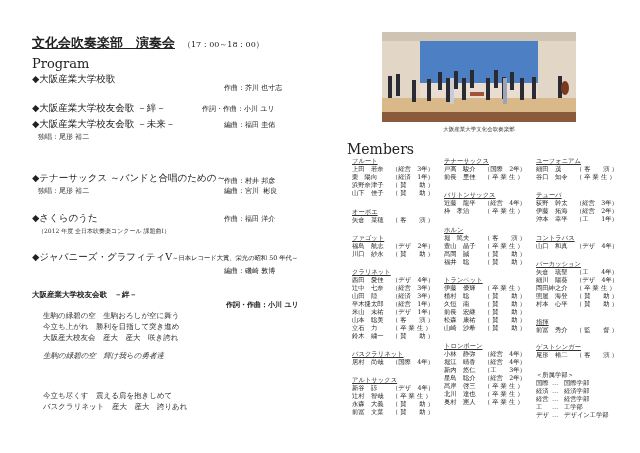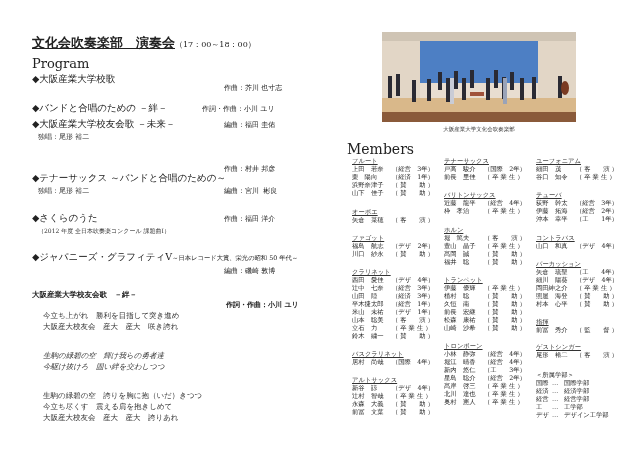--- a/index.html
+++ b/index.html
@@ -1,21 +1,21 @@
 <!DOCTYPE html>
 <html><head>
 <meta charset="utf-8">
 <style>
   html, body { margin:0; padding:0; background:#ffffff; }
   body { width:640px; height:453px; position:relative; overflow:hidden;
          font-family:"DejaVu Serif","Liberation Serif",serif; color:#222; }
   .abs { position:absolute; }
   .title { left:32px; top:34px; font-size:13px; font-weight:bold; white-space:nowrap; }
   .title .main { text-decoration:underline;margin-top:18px; }
-  .title .time { font-size:8px; font-weight:normal; margin-left:0; }
+  .title .time { font-size:8px; font-weight:normal; margin-left:8px; }
   .program-h { left:32px; top:56px; font-size:13px; }
   .song { font-size:9.5px; white-space:nowrap; }
   .credit { font-size:7px; white-space:nowrap; }
   .sub { font-size:7px; white-space:nowrap; color:#333; }
   .lyrics-title { left:32px; top:290px; font-size:7.5px; font-weight:bold; }
   .lyrics-credit { left:226px; top:300px; font-size:7px; font-weight:bold; }
   .stanza { left:43px; font-size:7.5px; line-height:11px; color:#333; }
   .photo { left:382px; top:32px; width:194px; height:90px; overflow:hidden; }
   .photo svg { display:block; }
   .caption { left:382px; width:194px; top:126px; font-size:5.5px; text-align:center; color:#333; }
@@ -30,53 +30,52 @@
 <body>
 
 <div class="abs title">
   <span class="main">文化会吹奏楽部　演奏会</span><span class="time">（17：00～18：00）</span>
 </div>
 <div class="abs program-h">Program</div>
 
 <div class="abs song" style="left:32px;top:73px;">◆大阪産業大学校歌</div>
 <div class="abs credit" style="left:224px;top:83px;">作曲：芥川 也寸志</div>
 
-<div class="abs song" style="left:32px;top:102px;">◆バンドと合唱のための －絆－</div>
+<div class="abs song" style="left:32px;top:102px;">◆大阪産業大学校友会歌 －絆－</div>
 <div class="abs credit" style="left:202px;top:104px;">作詞・作曲：小川 ユリ</div>
 
 <div class="abs song" style="left:32px;top:118px;">◆大阪産業大学校友会歌 －未来－</div>
 <div class="abs credit" style="left:224px;top:120px;">編曲：福田 圭佑</div>
 <div class="abs sub" style="left:38px;top:132px;">独唱：尾形 裕二</div>
 
 <div class="abs song" style="left:32px;top:172px;">◆テナーサックス ～バンドと合唱のための～</div>
-<div class="abs credit" style="left:224px;top:164px;">作曲：村井 邦彦</div>
+<div class="abs credit" style="left:224px;top:176px;">作曲：村井 邦彦</div>
 <div class="abs sub" style="left:38px;top:186px;">独唱：尾形 裕二</div>
 <div class="abs credit" style="left:224px;top:186px;font-family:Liberation Mono, monospace;">編曲：宮川 彬良</div>
 
 <div class="abs song" style="left:32px;top:212px;text-align:right;">◆さくらのうた</div>
 <div class="abs credit" style="left:224px;top:214px;">作曲：福田 洋介</div>
 <div class="abs sub" style="left:38px;top:227px;font-size:6px;">（2012 年度 全日本吹奏楽コンクール 課題曲Ⅰ）</div>
 
 <div class="abs song" style="left:32px;top:251px;"><span>◆ジャパニーズ・グラフィティⅤ</span><span style="font-size:6.3px;">～日本レコード大賞、栄光の昭和 50 年代～</span></div>
 <div class="abs credit" style="left:224px;top:266px;">編曲：磯崎 敦博</div>
 
 <div class="abs lyrics-title">大阪産業大学校友会歌　－絆－</div>
 <div class="abs lyrics-credit">作詞・作曲：小川 ユリ</div>
 <div class="abs stanza" style="top:310px;">
+  <div>生駒の緑碧の空　生駒おろしが空に舞う</div>
   <div>今立ち上がれ　勝利を目指して突き進め</div>
   <div>大阪産大校友会　産大　産大　咲き誇れ</div>
 </div>
 <div class="abs stanza" style="top:350px;font-style:italic;">
   <div>生駒の緑碧の空　輝け我らの勇者達</div>
-  <div>今駆け抜けろ　固い絆を交わしつつ</div>
 </div>
 <div class="abs stanza" style="top:390px;">
-  <div>生駒の緑碧の空　誇りを胸に抱（いだ）きつつ</div>
   <div>今立ち尽くす　震える肩を抱きしめて</div>
-  <div>大阪産大校友会　産大　産大　誇りあれ</div>
+  <div>バスクラリネット　産大　産大　誇りあれ</div>
 </div>
 
 <div class="abs photo">
   <svg width="194" height="90" viewBox="0 0 194 90">
     <rect x="0" y="0" width="194" height="90" fill="#e8ddd0"></rect>
     <rect x="0" y="0" width="194" height="9" fill="#cfc4b4"></rect>
     <rect x="38" y="9" width="118" height="42" fill="#4d7fc4"></rect>
     <rect x="0" y="9" width="38" height="60" fill="#e2d6c6"></rect>
     <rect x="156" y="9" width="38" height="60" fill="#e2d6c6"></rect>
     <rect x="0" y="66" width="194" height="14" fill="#d9b88a"></rect>

